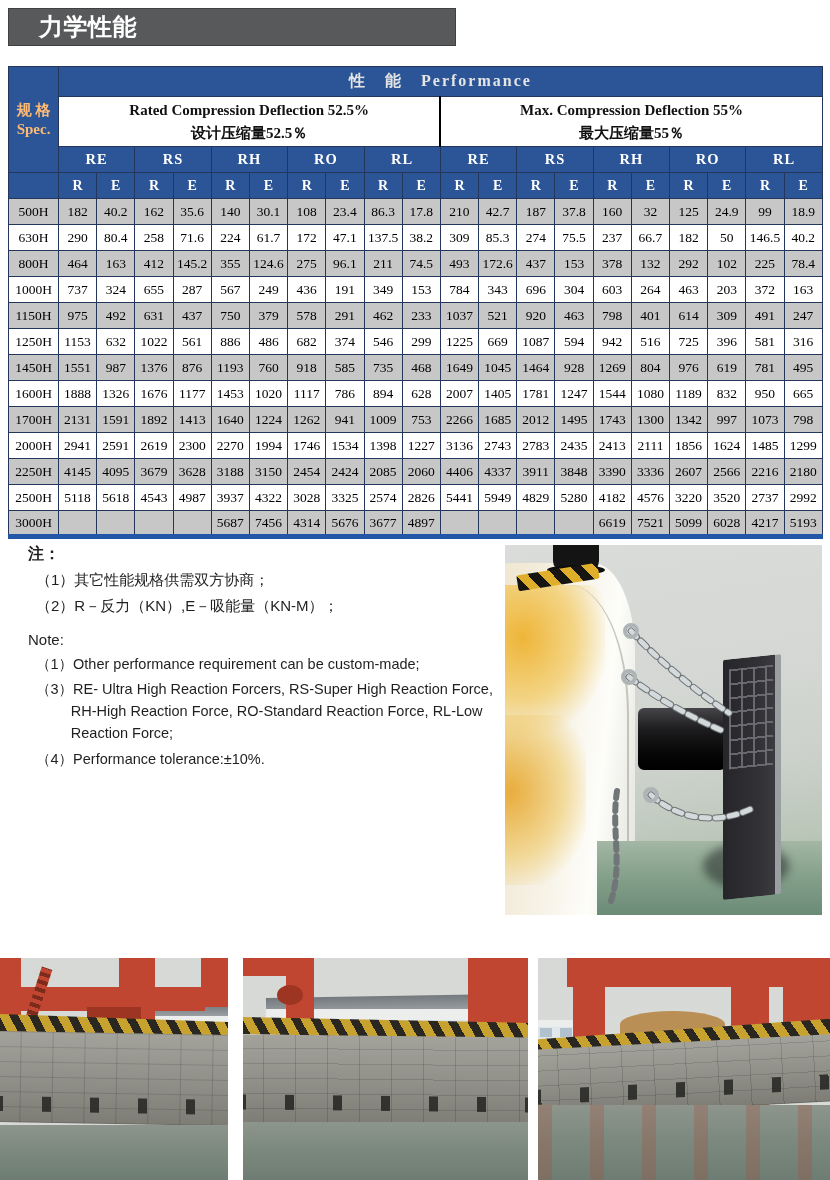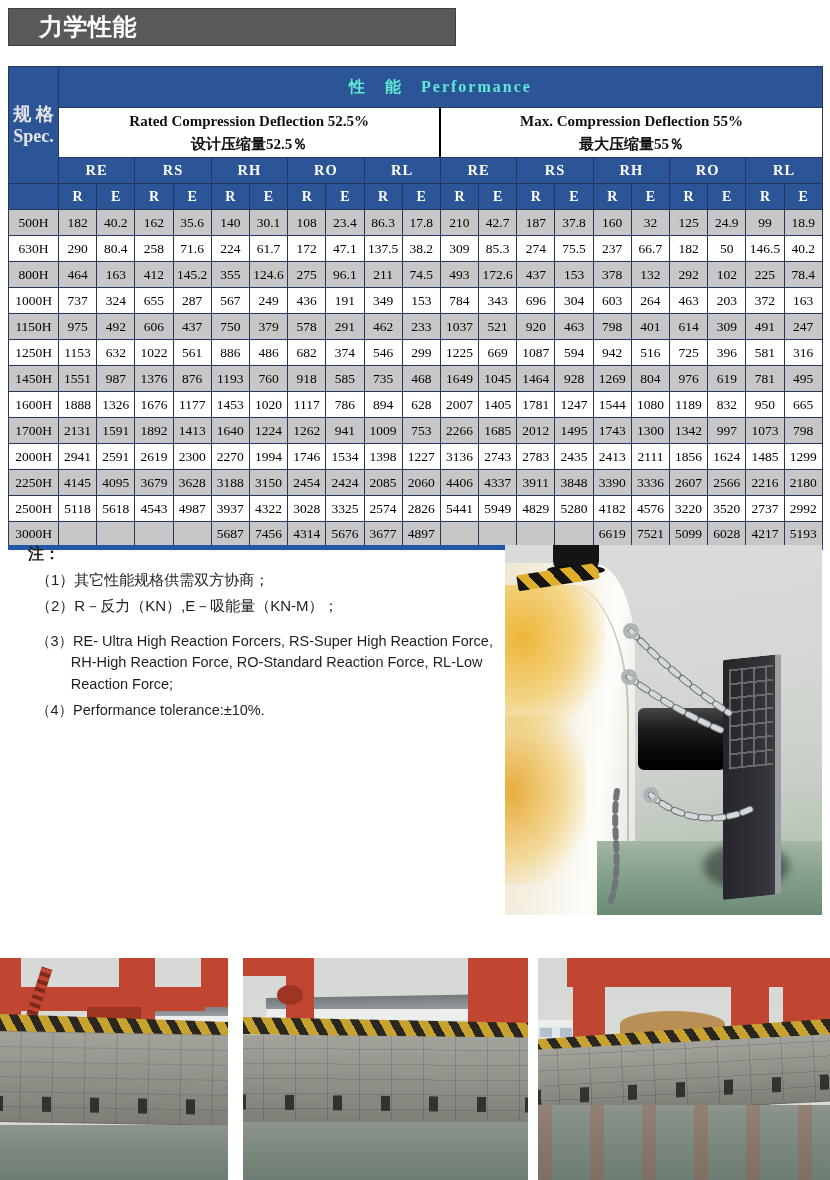--- a/index.html
+++ b/index.html
@@ -13,22 +13,22 @@
     background:#58595b; border:1px solid #3f4042;
     color:#fff; display:flex; align-items:center; padding-left:30px;
     font-size:24px; font-weight:bold; letter-spacing:.5px;
   }
   .title-bar .zh { margin-right:14px;text-align:center; }
 
   
   table.perf { position:absolute; left:8px; top:66px; width:814px; border-collapse:collapse; table-layout:fixed;
     font-family:"Liberation Serif",serif; border:1px solid #10203d; border-bottom:5px solid #2257a8; }
   table.perf th, table.perf td { border:1px solid #24365c; padding:0; text-align:center; vertical-align:middle; overflow:hidden; }
-  tr.h1 th.perf-h { height:41px; background:#2b5596; color:#5eead4; font-size:16px; font-weight:bold; letter-spacing:2px; }
-  th.spec-h { background:#2b5596; color:#e5e5e5; font-size:18px; font-weight:bold; line-height:1.25; }
+  tr.h1 th.perf-h { height:30px; background:#2b5596; color:#e5e5e5; font-size:16px; font-weight:bold; letter-spacing:2px; }
+  th.spec-h { background:#2b5596; color:#fdba74; font-size:15px; font-weight:bold; line-height:1.25; }
   tr.h2 th { height:50px; background:#fff; color:#111; font-weight:bold; font-size:15px; line-height:1.5; }
   tr.h2 th.sec-right { border-left:2px solid #000; }
   tr.h3 th { height:26px; background:#2b5596; color:#fff; font-size:14.5px; font-weight:bold; letter-spacing:1px; }
   tr.h4 th { height:26px; background:#2b5596; color:#fff; font-size:14px; font-weight:bold; }
   tbody td, tbody th.spec-cell { height:26px; font-size:13.5px; color:#000; font-weight:normal; }
   tbody tr:nth-child(odd) td, tbody tr:nth-child(odd) th.spec-cell { background:#c7c7c7; }
   tbody tr:nth-child(even) td, tbody tr:nth-child(even) th.spec-cell { background:#ffffff; }
 
   
   .notes { position:absolute; left:28px; top:544px; width:468px; color:#1f1f1f; }
@@ -251,21 +251,21 @@
           <td>264</td>
           <td>463</td>
           <td>203</td>
           <td>372</td>
           <td>163</td>
         </tr>
         <tr>
           <th class="spec-cell">1150H</th>
           <td>975</td>
           <td>492</td>
-          <td>606</td>
+          <td>631</td>
           <td>437</td>
           <td>750</td>
           <td>379</td>
           <td>578</td>
           <td>291</td>
           <td>462</td>
           <td>233</td>
           <td>1037</td>
           <td>521</td>
           <td>920</td>
@@ -464,20 +464,22 @@
       </tbody>
   </table>
 
   <div class="notes">
     <div class="notes-zh">
       <div class="note-title">注：</div>
       <div class="note-item">（1）其它性能规格供需双方协商；</div>
       <div class="note-item">（2）R－反力（KN）,E－吸能量（KN-M）；</div>
     </div>
     <div class="notes-en">
+      <div class="note-title">Note:</div>
+      <div class="note-item">（1）Other performance requirement can be custom-made;</div>
       <div class="note-item">（3）RE- Ultra High Reaction Forcers, RS-Super High Reaction Force, RH-High Reaction Force, RO-Standard Reaction Force, RL-Low Reaction Force;</div>
       <div class="note-item">（4）Performance tolerance:±10%.</div>
     </div>
   </div>
 
   <div class="photo-fender">
     <div class="dock-white"></div>
     <div class="dock-yellow1"></div>
     <div class="dock-yellow2"></div>
     <div class="dock-curve"></div>

